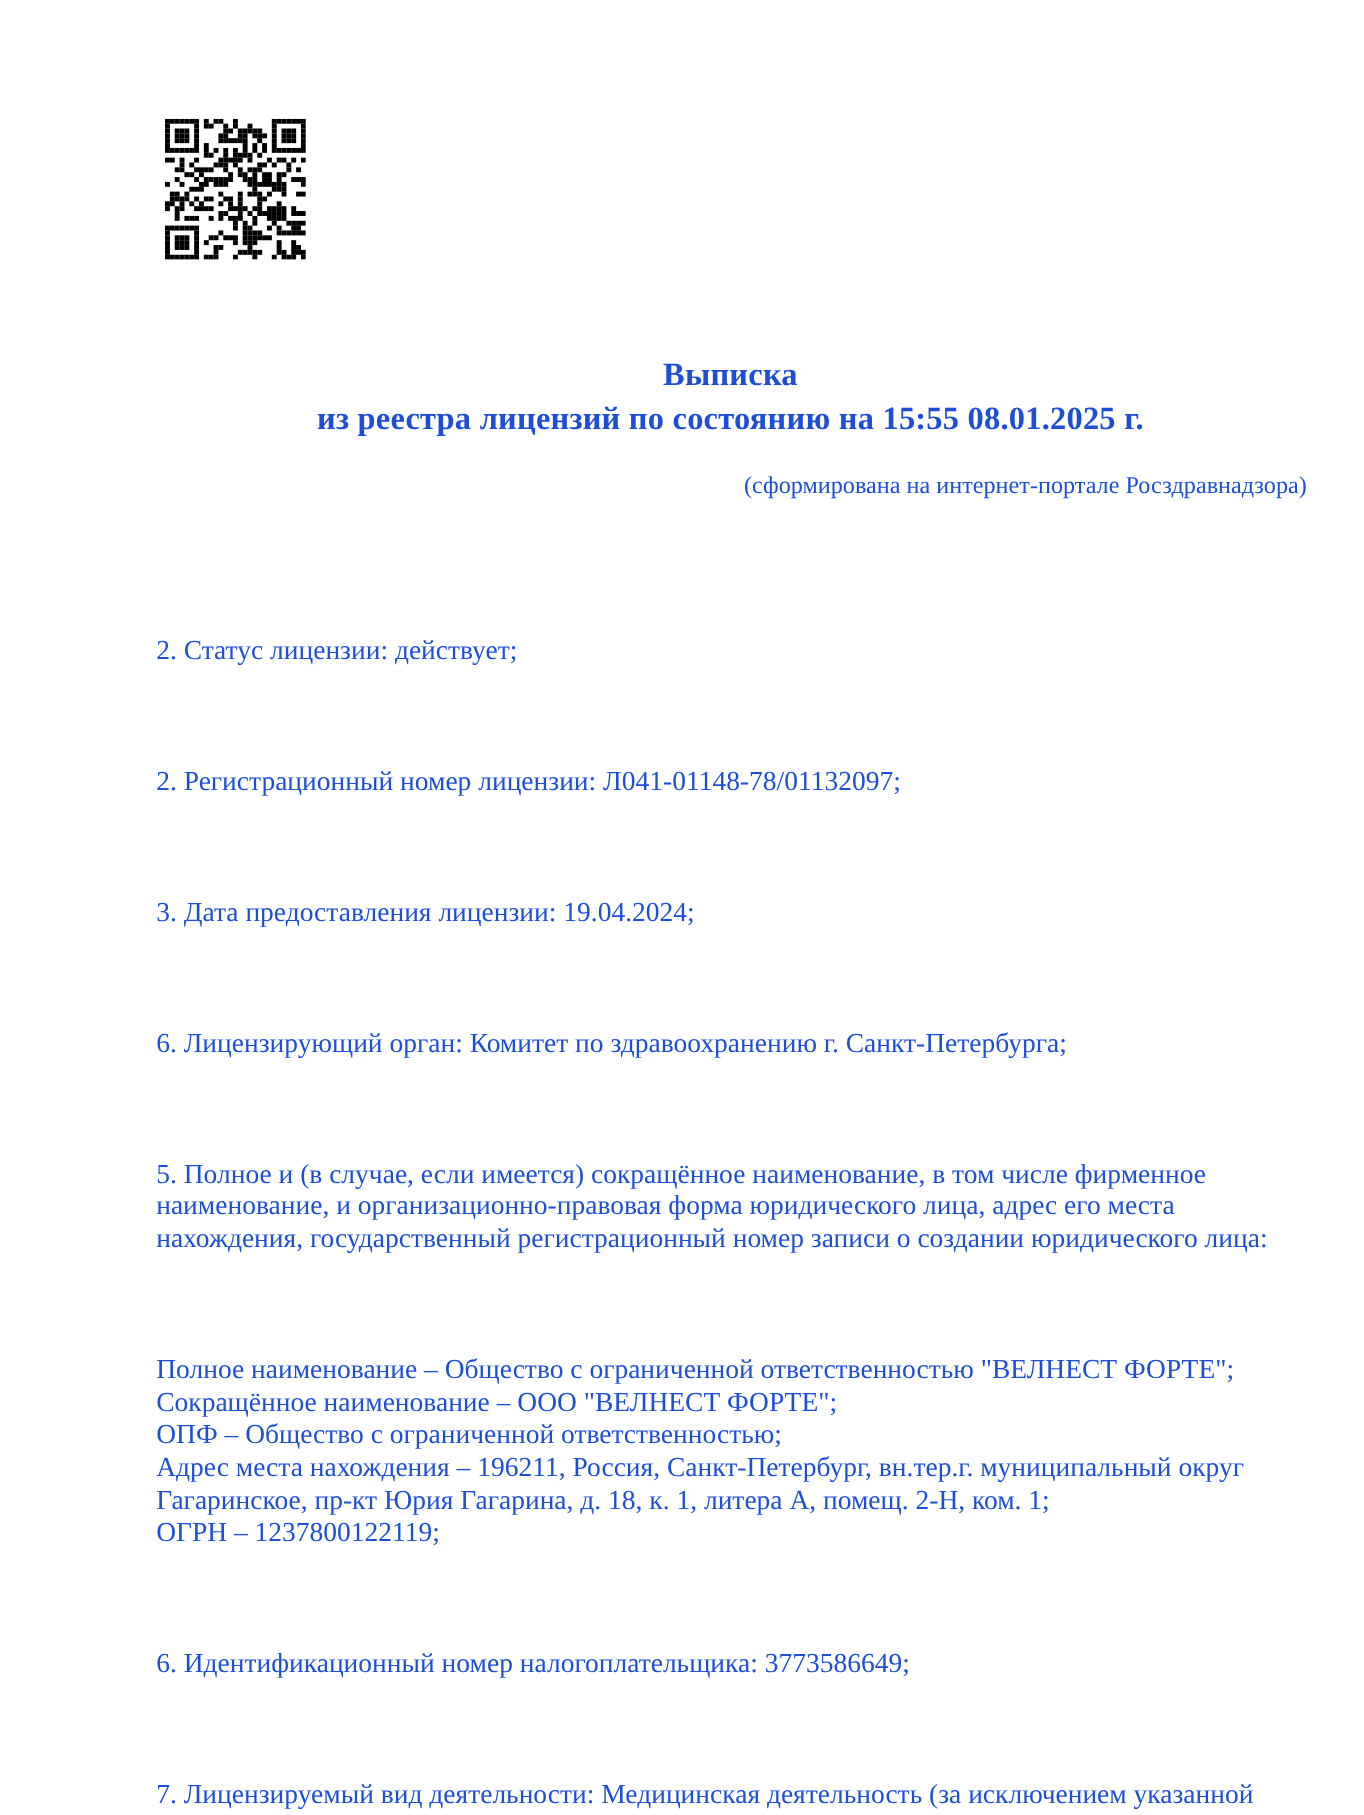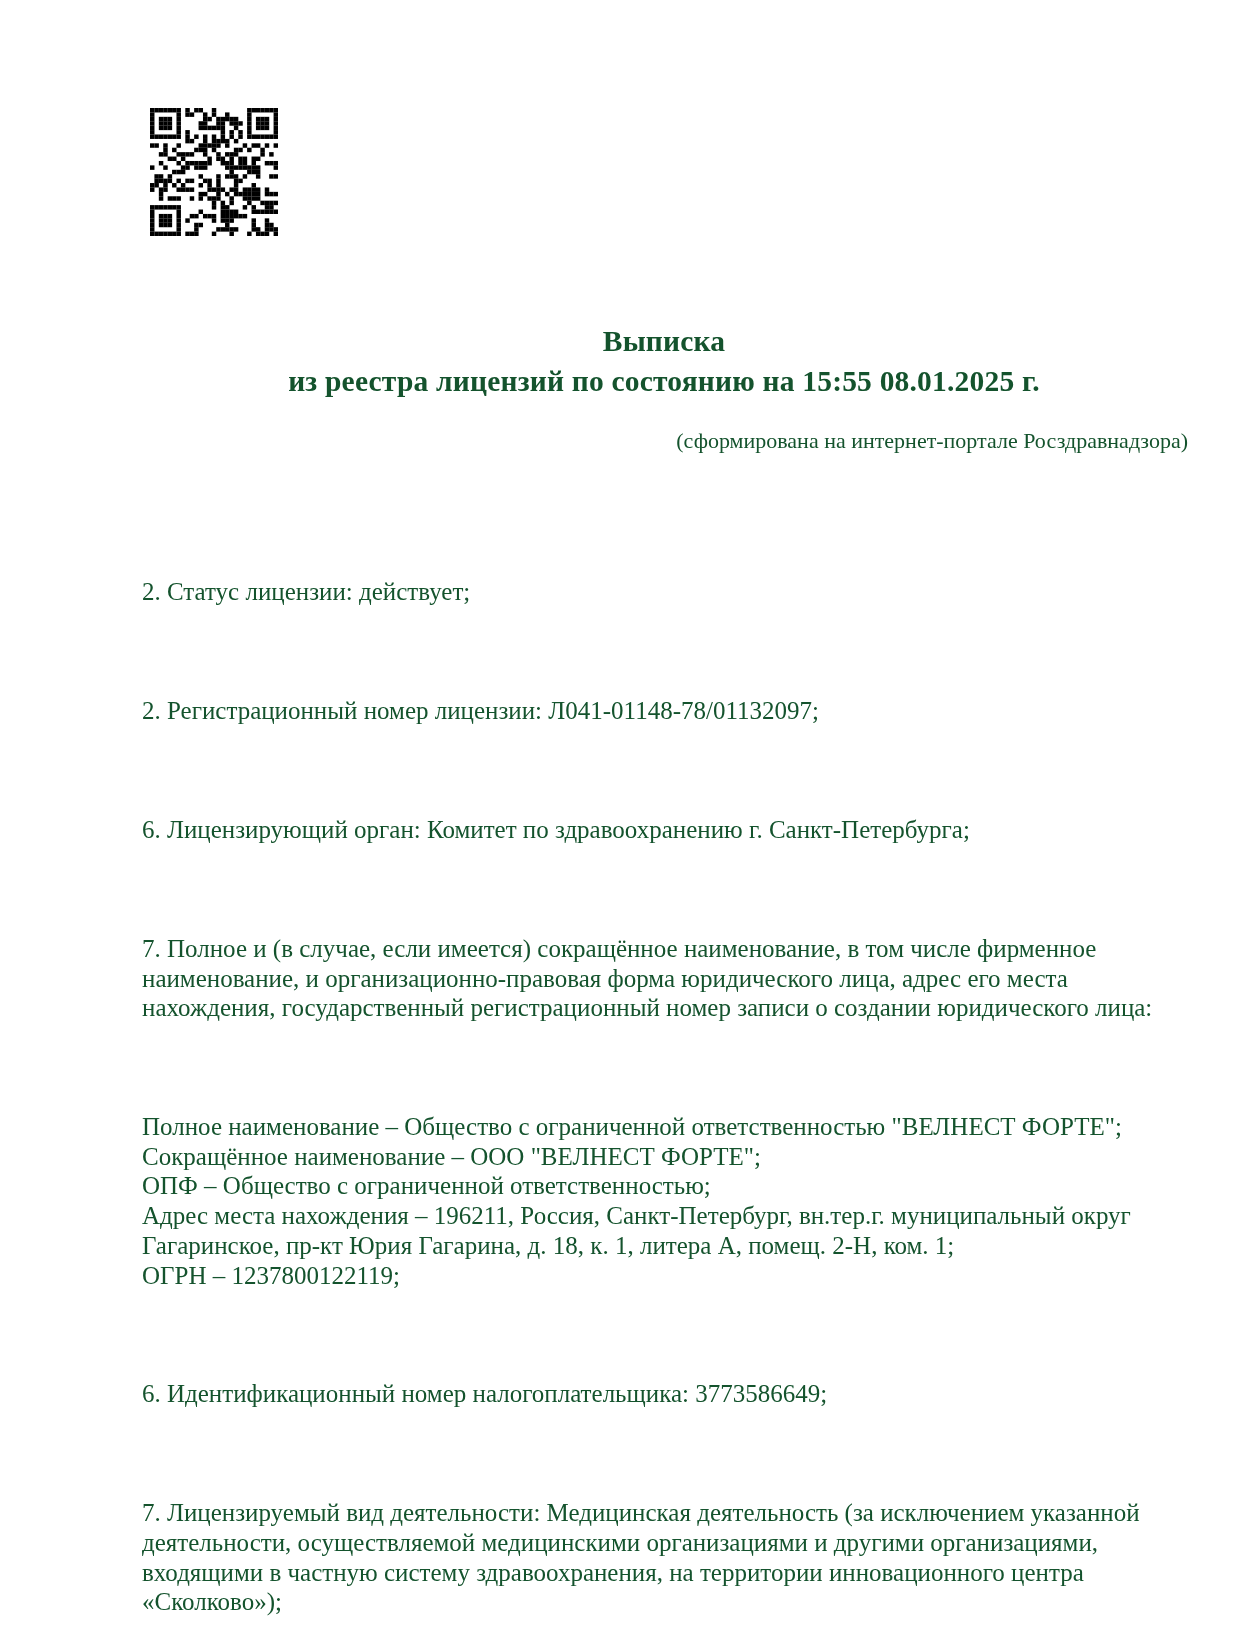--- a/index.html
+++ b/index.html
@@ -5,21 +5,21 @@
   html, body {
     margin: 0;
     padding: 0;
     background: #ffffff;
   }
   .page {
     position: relative;
     width: 1240px;
     height: 1650px;
     background: #ffffff;
-    color: #14532d;
+    color: #1d4ed8;
     font-family: "Liberation Serif", "DejaVu Serif", serif;
     overflow: hidden;
   }
   .qr {
     position: absolute;
     left: 150px;
     top: 108px;
     width: 128px;
     height: 128px;
   }
@@ -459,22 +459,23 @@
   <div class="title-block">
     <div>Выписка</div>
     <div>из реестра лицензий по состоянию на 15:55 08.01.2025 г.</div>
   </div>
 
   <div class="subtitle">(сформирована на интернет-портале Росздравнадзора)</div>
 
   <div class="body-text">
     <p>2. Статус лицензии: действует;</p>
     <p>2. Регистрационный номер лицензии: Л041-01148-78/01132097;</p>
+    <p>3. Дата предоставления лицензии: 19.04.2024;</p>
     <p>6. Лицензирующий орган: Комитет по здравоохранению г. Санкт-Петербурга;</p>
-    <p>7. Полное и (в случае, если имеется) сокращённое наименование, в том числе фирменное
+    <p>5. Полное и (в случае, если имеется) сокращённое наименование, в том числе фирменное
 наименование, и организационно-правовая форма юридического лица, адрес его места
 нахождения, государственный регистрационный номер записи о создании юридического лица:</p>
     <p>Полное наименование – Общество с ограниченной ответственностью "ВЕЛНЕСТ ФОРТЕ";
 Сокращённое наименование – ООО "ВЕЛНЕСТ ФОРТЕ";
 ОПФ – Общество с ограниченной ответственностью;
 Адрес места нахождения – 196211, Россия, Санкт-Петербург, вн.тер.г. муниципальный округ
 Гагаринское, пр-кт Юрия Гагарина, д. 18, к. 1, литера А, помещ. 2-Н, ком. 1;
 ОГРН – 1237800122119;</p>
     <p>6. Идентификационный номер налогоплательщика: 3773586649;</p>
     <p>7. Лицензируемый вид деятельности: Медицинская деятельность (за исключением указанной

